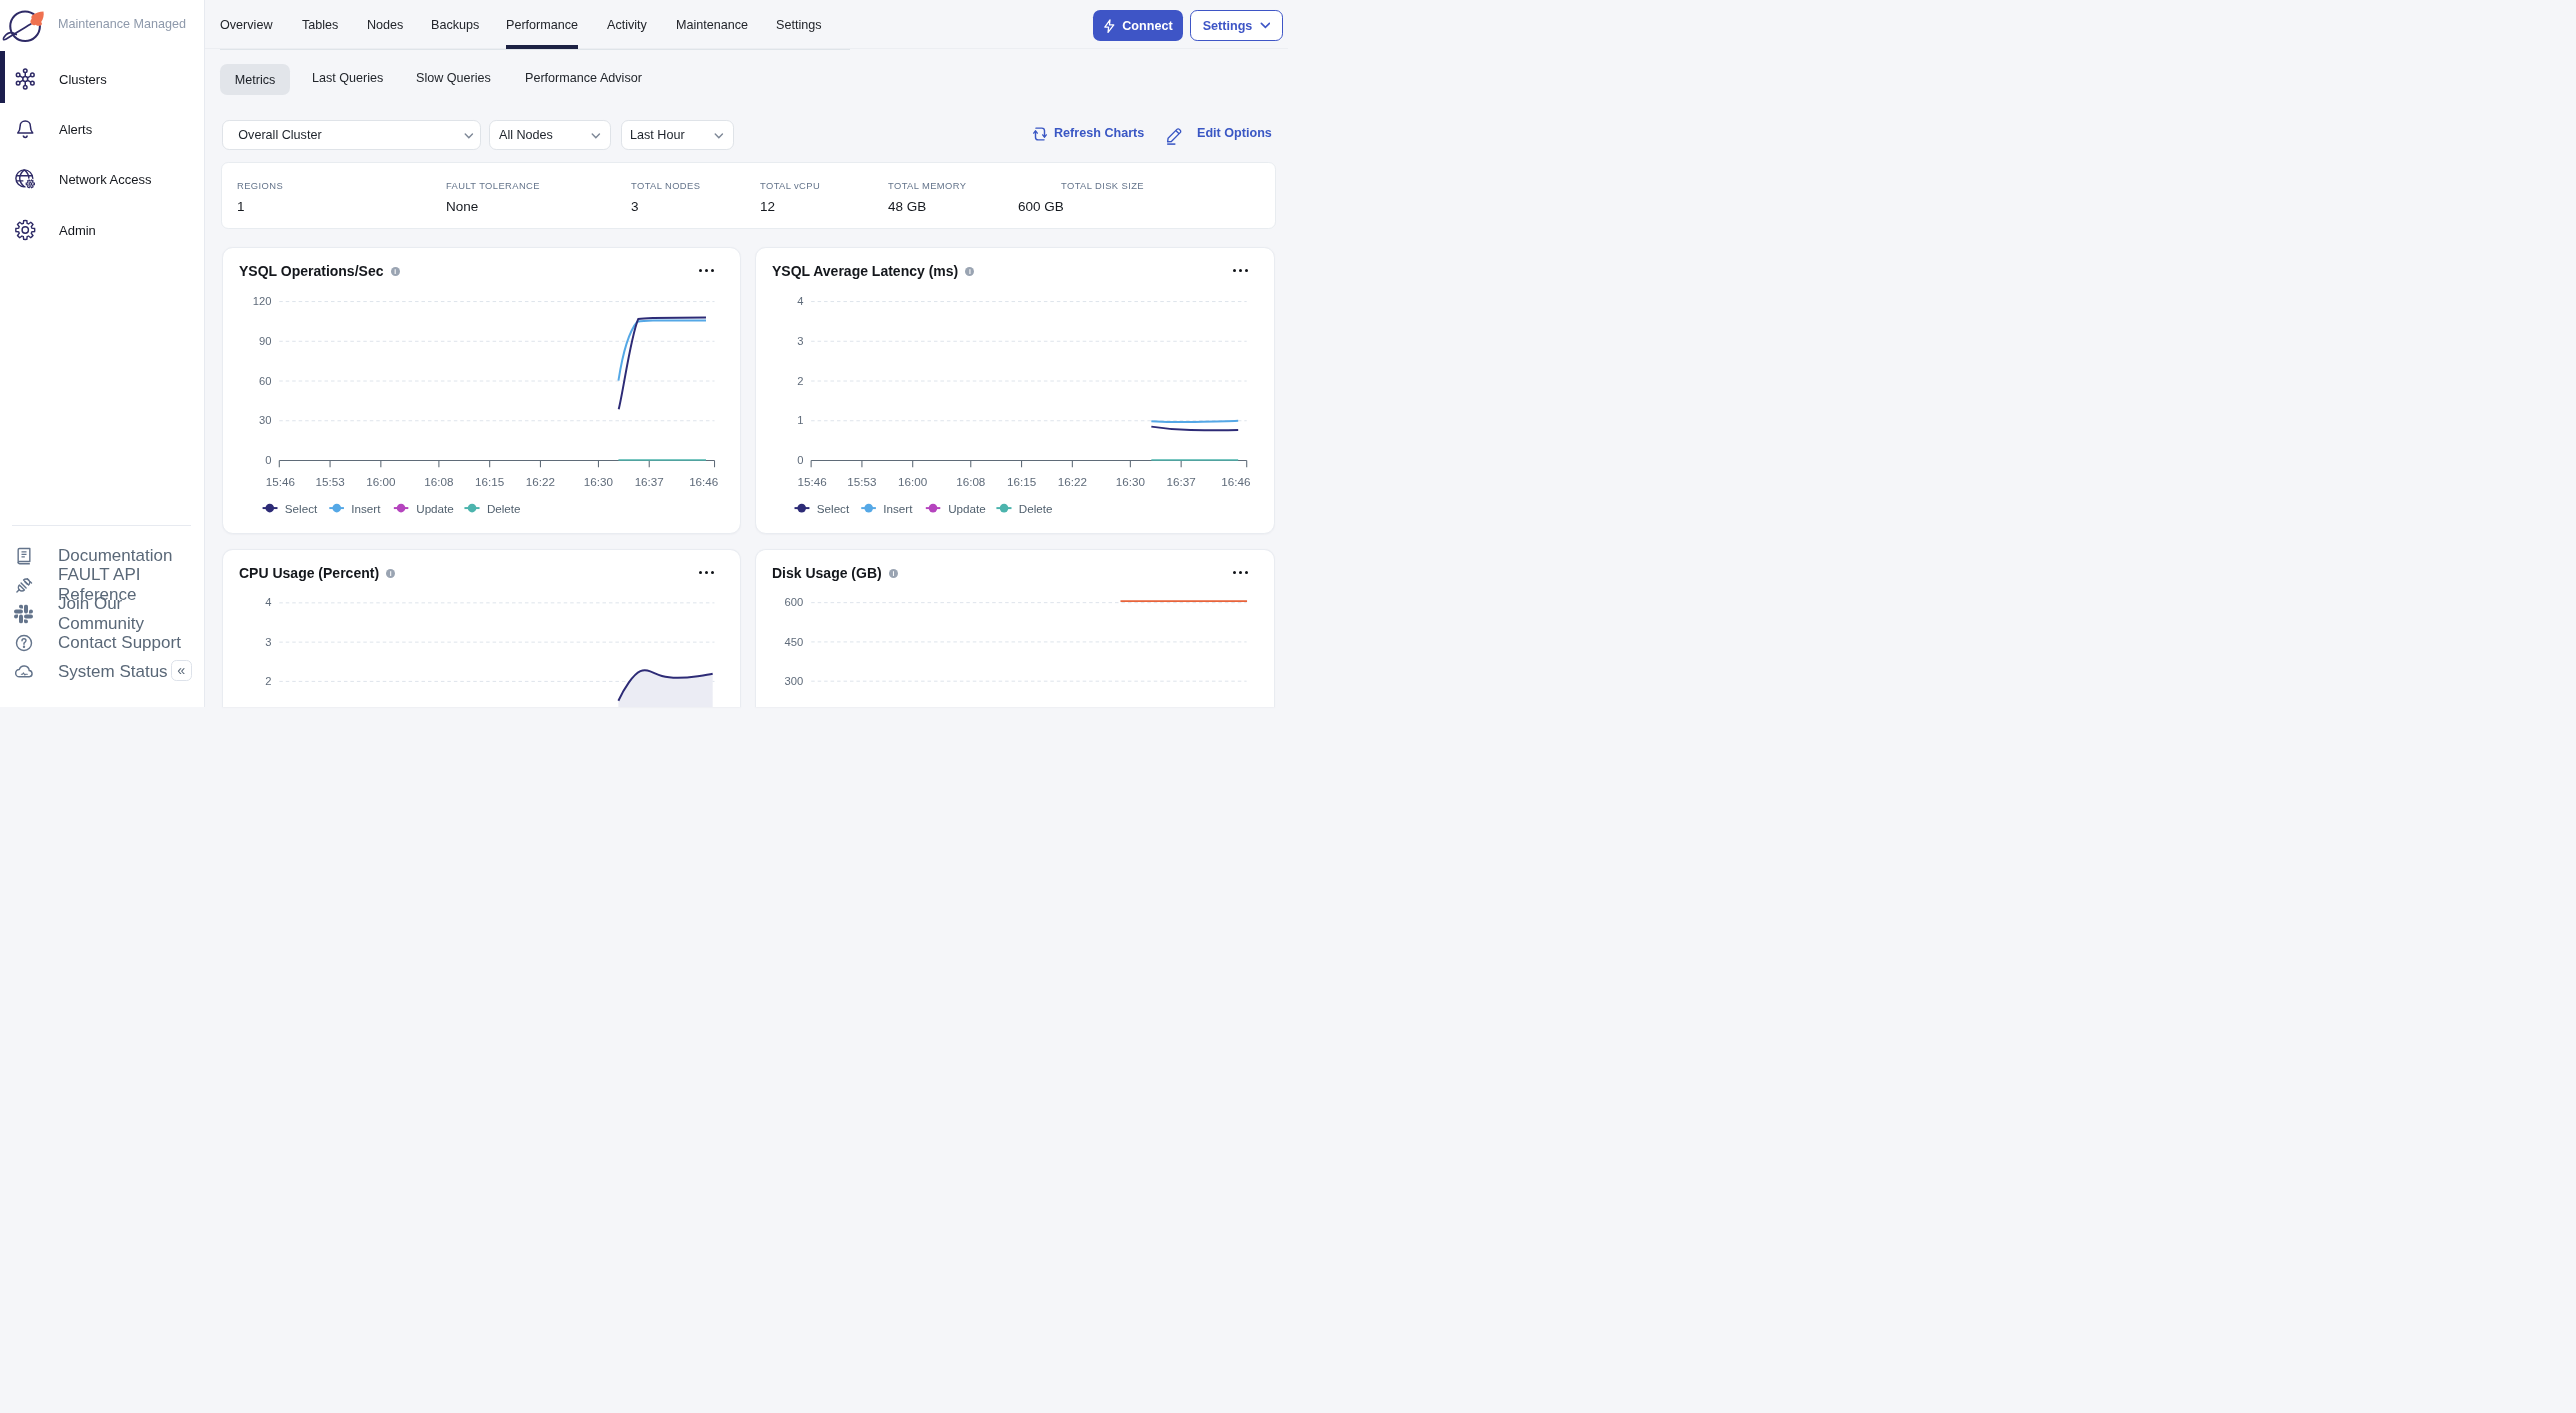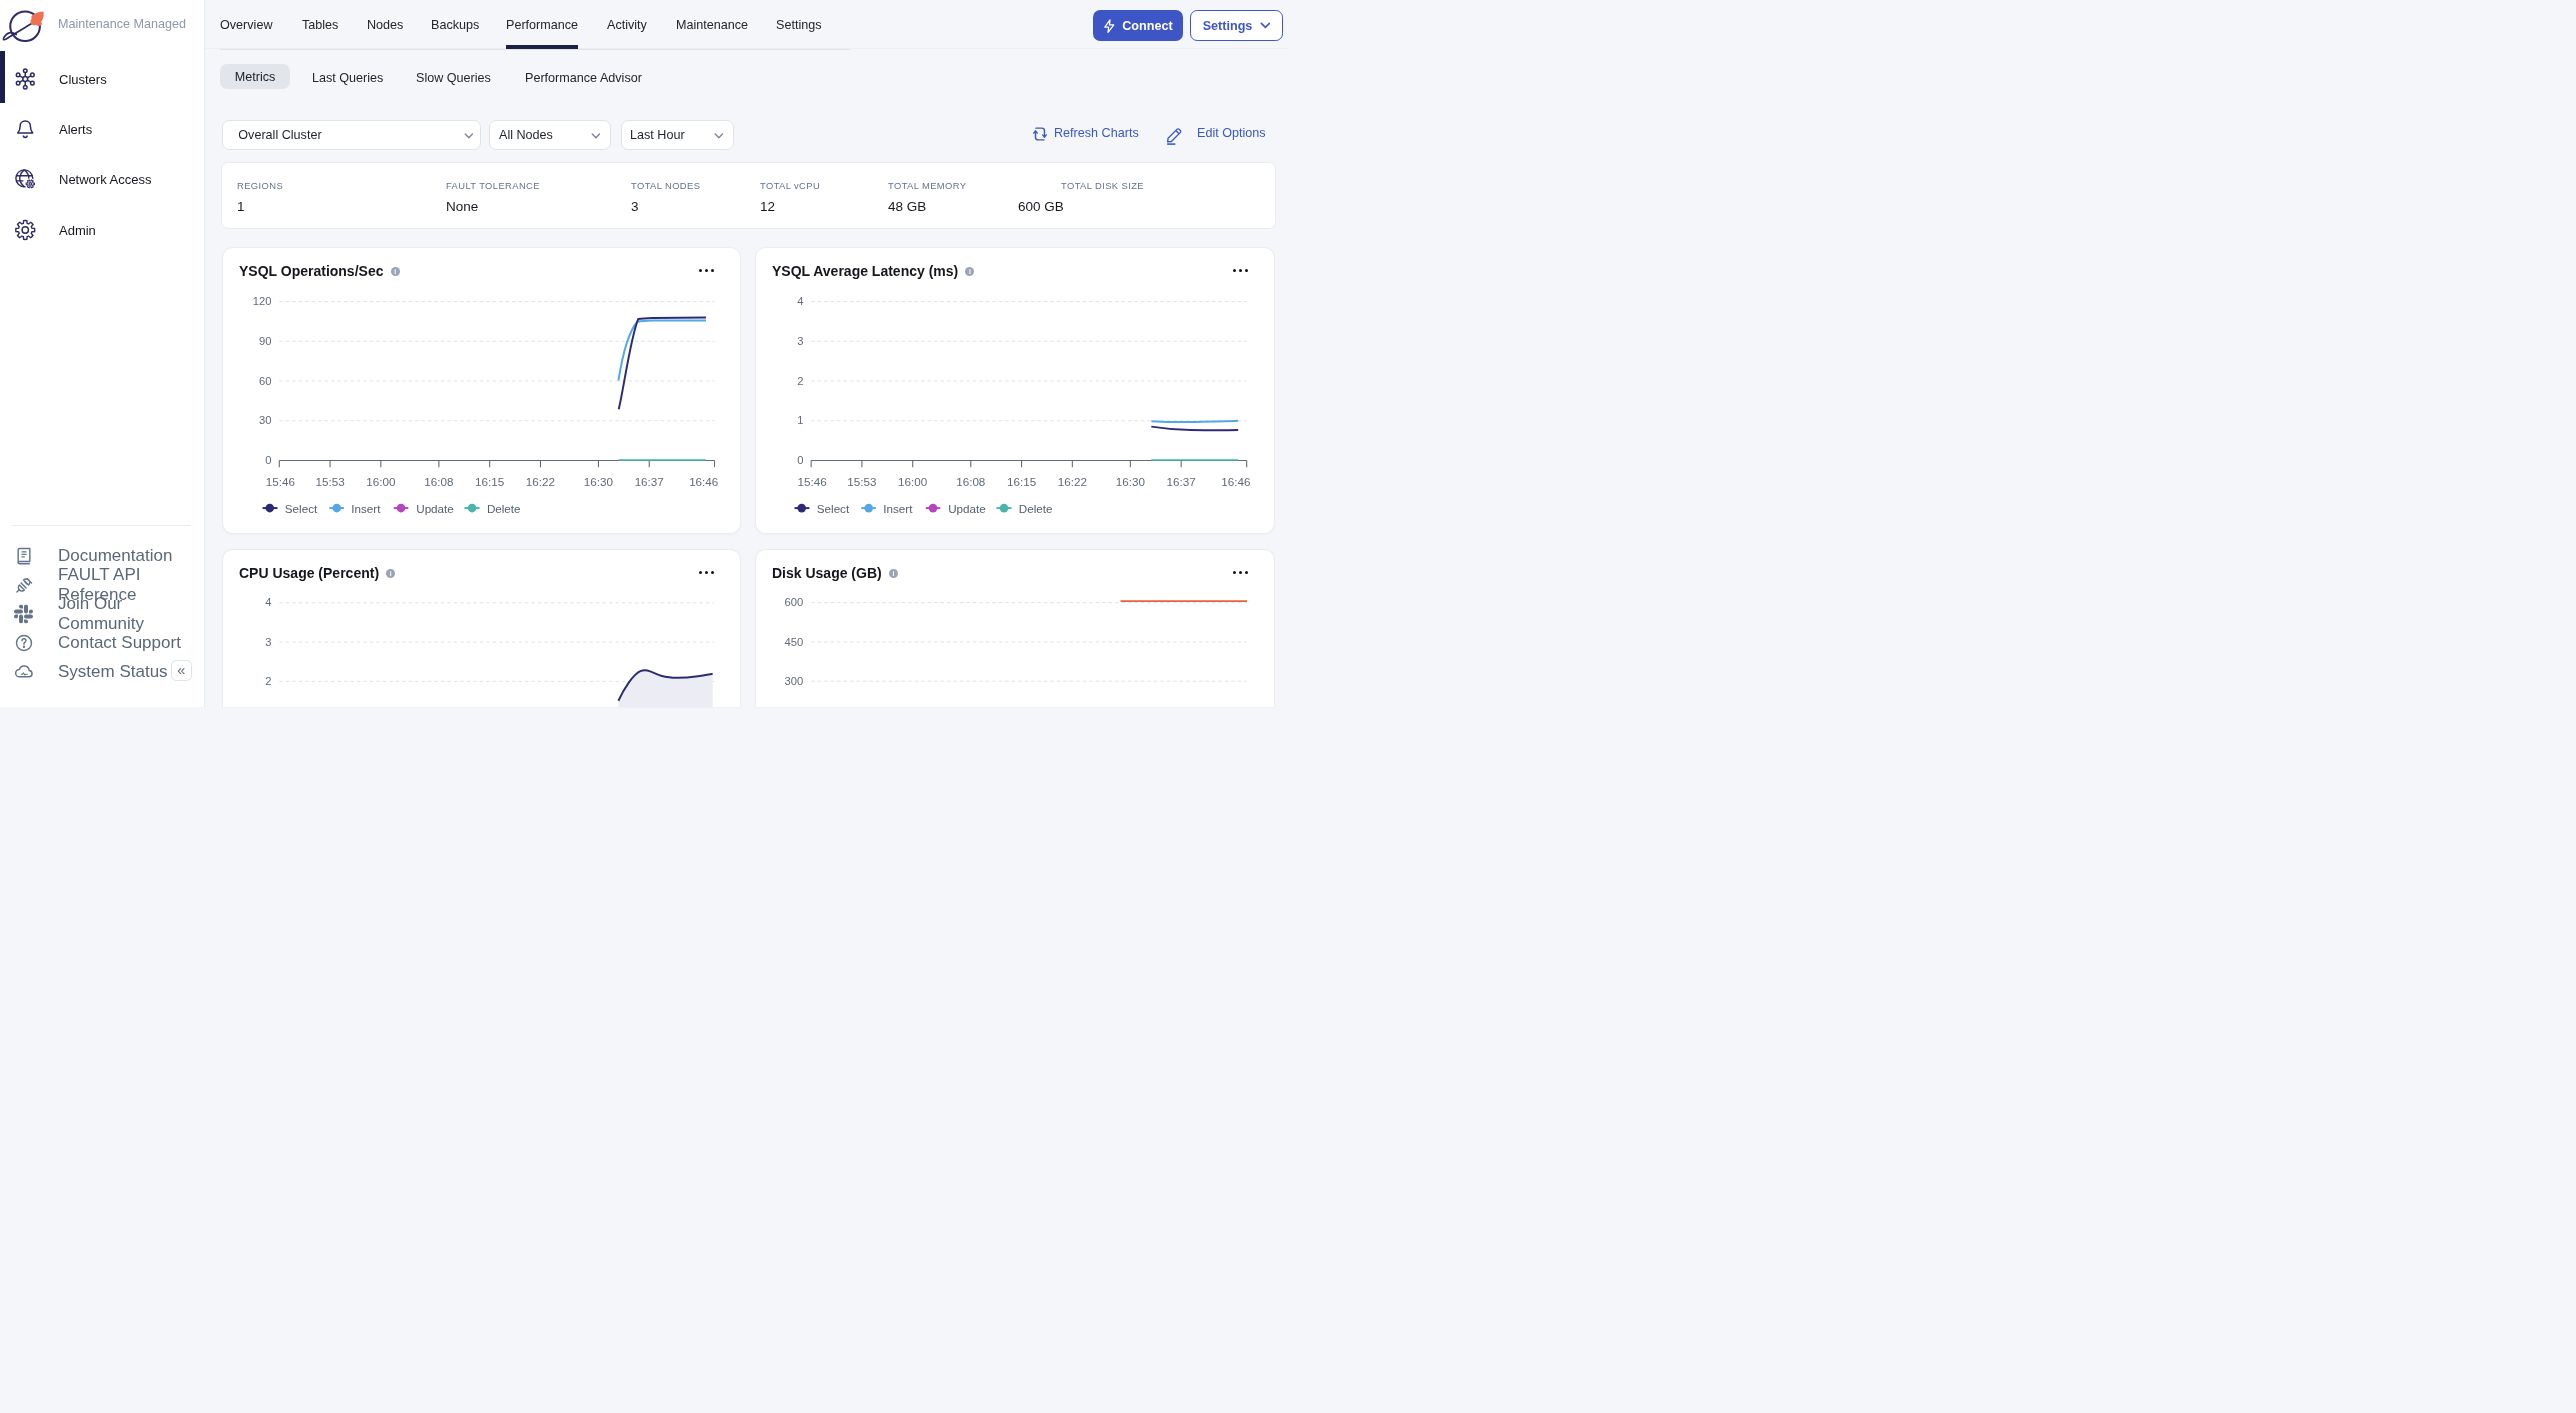--- a/index.html
+++ b/index.html
@@ -18,27 +18,27 @@
 
   
   #header { position:absolute; left:205px; top:0; width:1083px; height:49px; border-bottom:0.9px solid #eceef2; }
   #navdark { position:absolute; left:220px; top:49px; width:630px; height:0.9px; background:#dfe4e9; }
   .tab { position:absolute; top:18px; font-size:12.6px; color:#22252b; font-weight:400; white-space:nowrap; }
   #underline { position:absolute; left:506px; top:45px; width:72px; height:4px; background:#1c2143; }
   #btn-connect { position:absolute; left:1093px; top:10.3px; width:90px; height:31px; background:#3e55c6; border-radius:7.2px; color:#fff; font-size:12.6px; font-weight:700; display:flex; align-items:center; justify-content:center; gap:6.3px; }
   #btn-actions { position:absolute; left:1190px; top:10.3px; width:93px; height:31px; background:#fff; border:1.8px solid #3e55c6; border-radius:7.2px; color:#3e55c6; font-size:12.6px; font-weight:700; display:flex; align-items:center; justify-content:center; gap:7.2px; }
 
   
-  #pill-metrics { position:absolute; left:220px; top:64px; width:70px; height:25px; background:#e2e5ea; border-radius:7.2px; display:flex; align-items:center; justify-content:center; font-size:12.6px; color:#1a1e25; }
+  #pill-metrics { position:absolute; left:220px; top:64px; width:70px; height:31px; background:#e2e5ea; border-radius:7.2px; display:flex; align-items:center; justify-content:center; font-size:12.6px; color:#1a1e25; }
   .subtab { position:absolute; top:71px; font-size:12.6px; color:#22262c; white-space:nowrap; }
 
   
   .select { position:absolute; top:120px; height:30px; background:#fff; border:0.9px solid #dfe3e8; border-radius:7.2px; font-size:12.6px; color:#1d232b; display:flex; align-items:center; padding-left:15.3px; }
   .select svg { position:absolute; right:8px; top:9.4px; }
-  .bluelink { position:absolute; top:126px; font-size:12.6px; font-weight:400; color:#3a57c4; white-space:nowrap; }
+  .bluelink { position:absolute; top:126px; font-size:12.6px; font-weight:700; color:#3a57c4; white-space:nowrap; }
 
   
   #summary { position:absolute; left:221px; top:162px; width:1055px; height:67px; background:#fff; border:0.9px solid #e8ecf0; border-radius:7.2px; }
   .sumlabel { position:absolute; top:17px; font-size:9.4px; letter-spacing:0.4px; color:#64748b; }
   .sumval { position:absolute; top:36px; font-size:13.5px; color:#161a20; }
 
   
   .card { position:absolute; background:#fff; border:0.9px solid #e9ecf1; border-radius:10.8px; box-shadow:0 0.9px 1.8px rgba(30,40,60,0.03); }
   #card1 { left:222px; top:247px; width:519px; height:287px; }
   #card2 { left:755px;   top:247px; width:520px; height:287px; }

